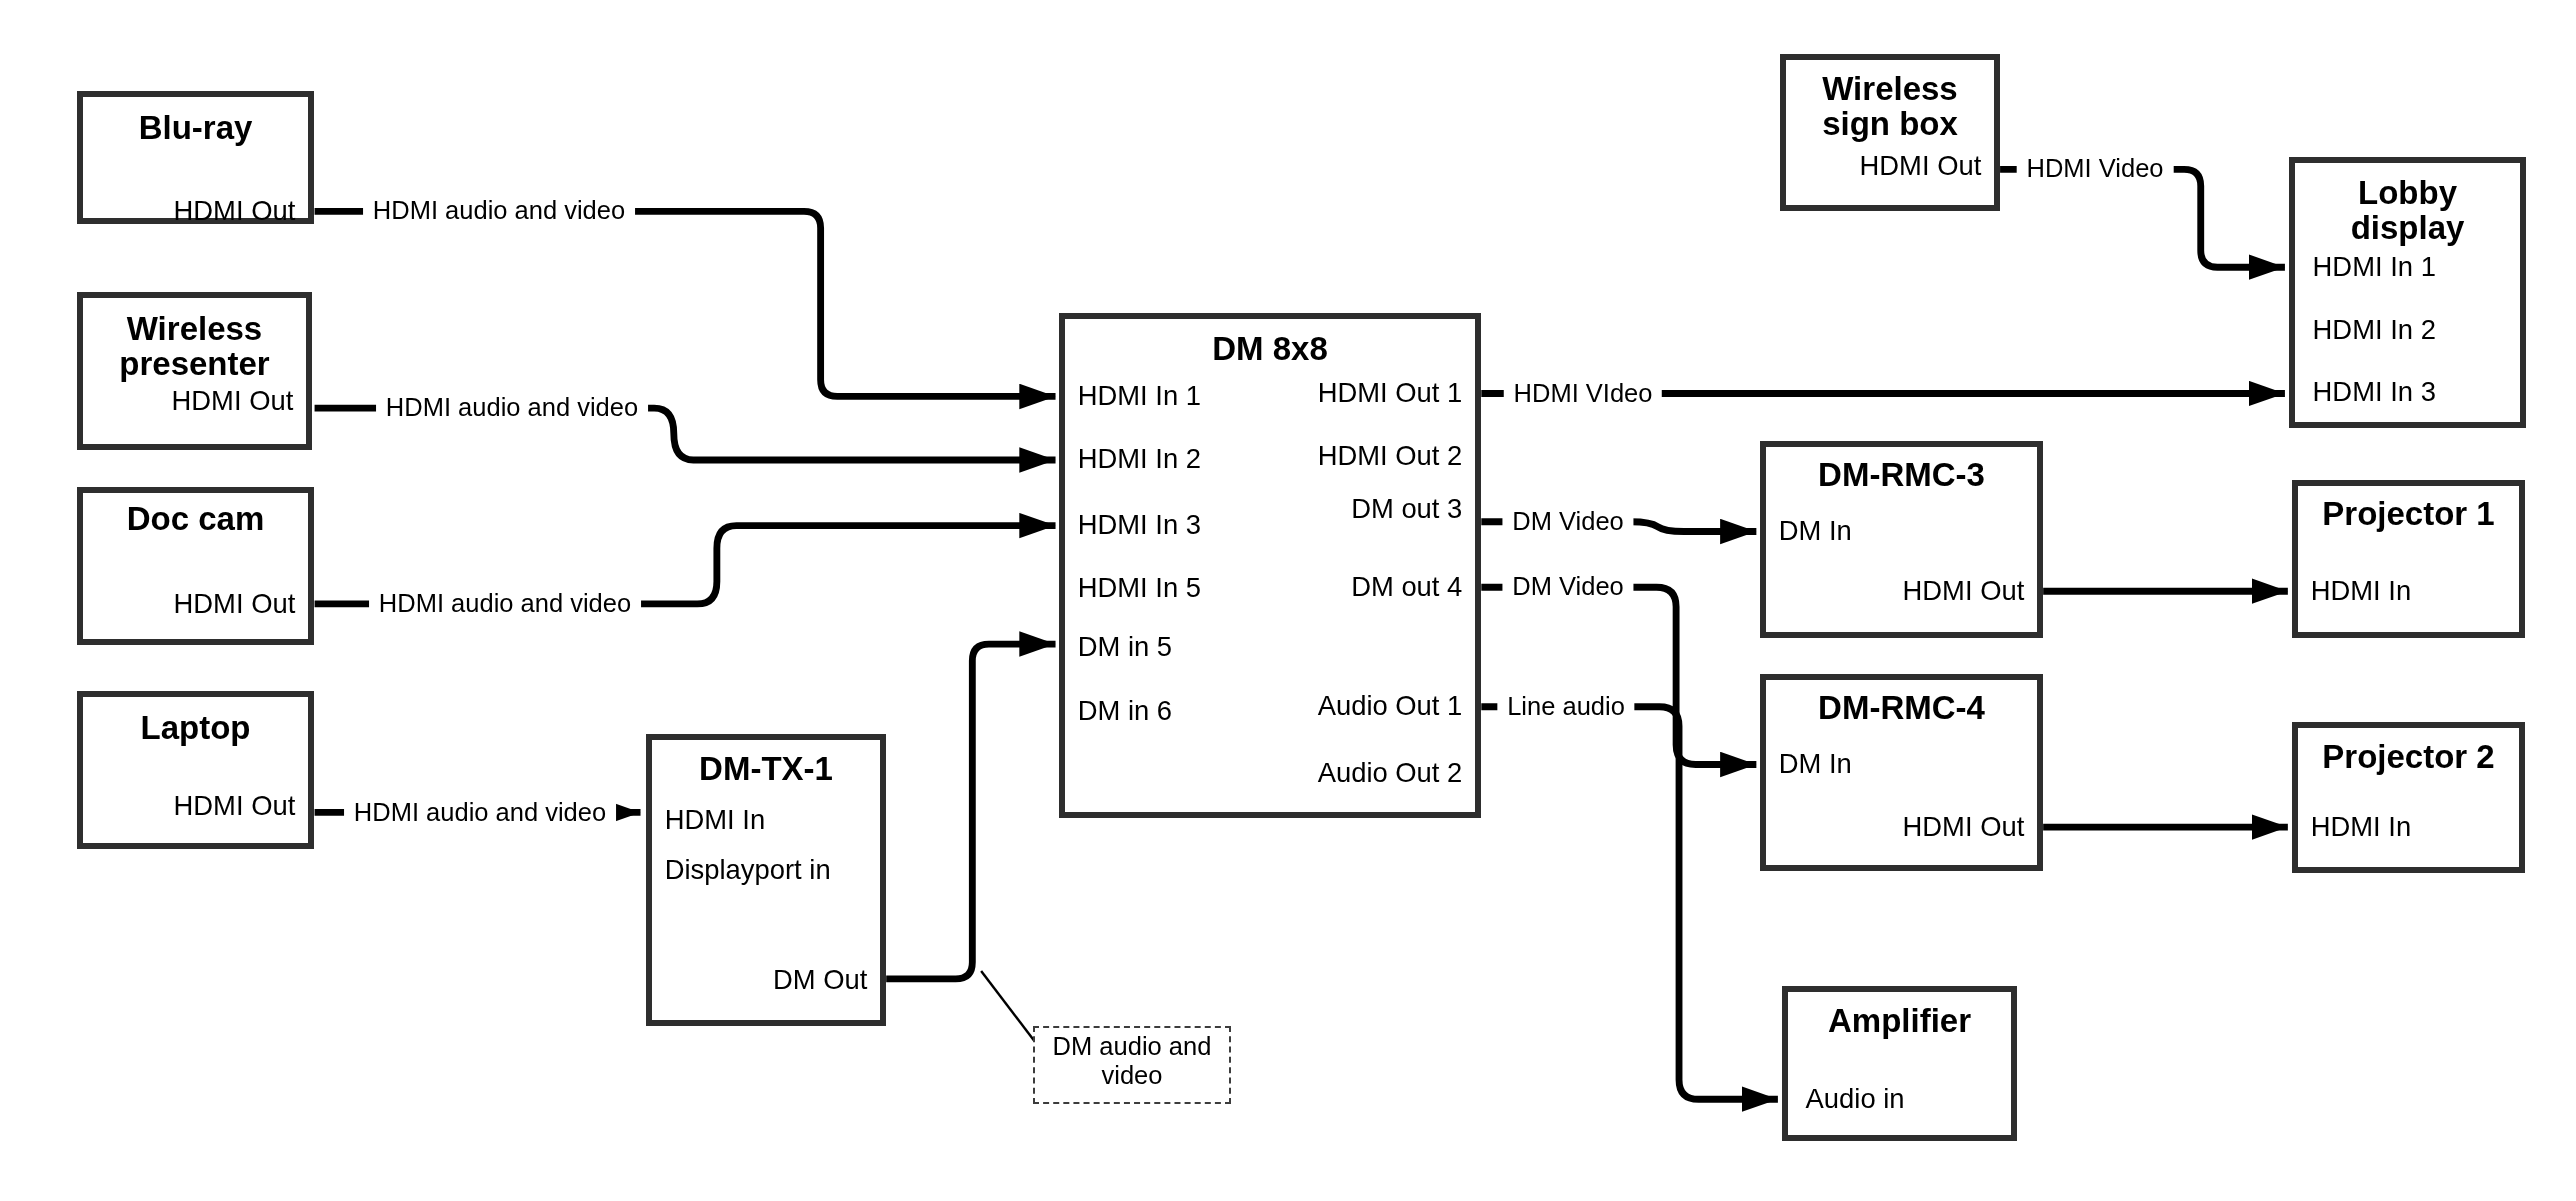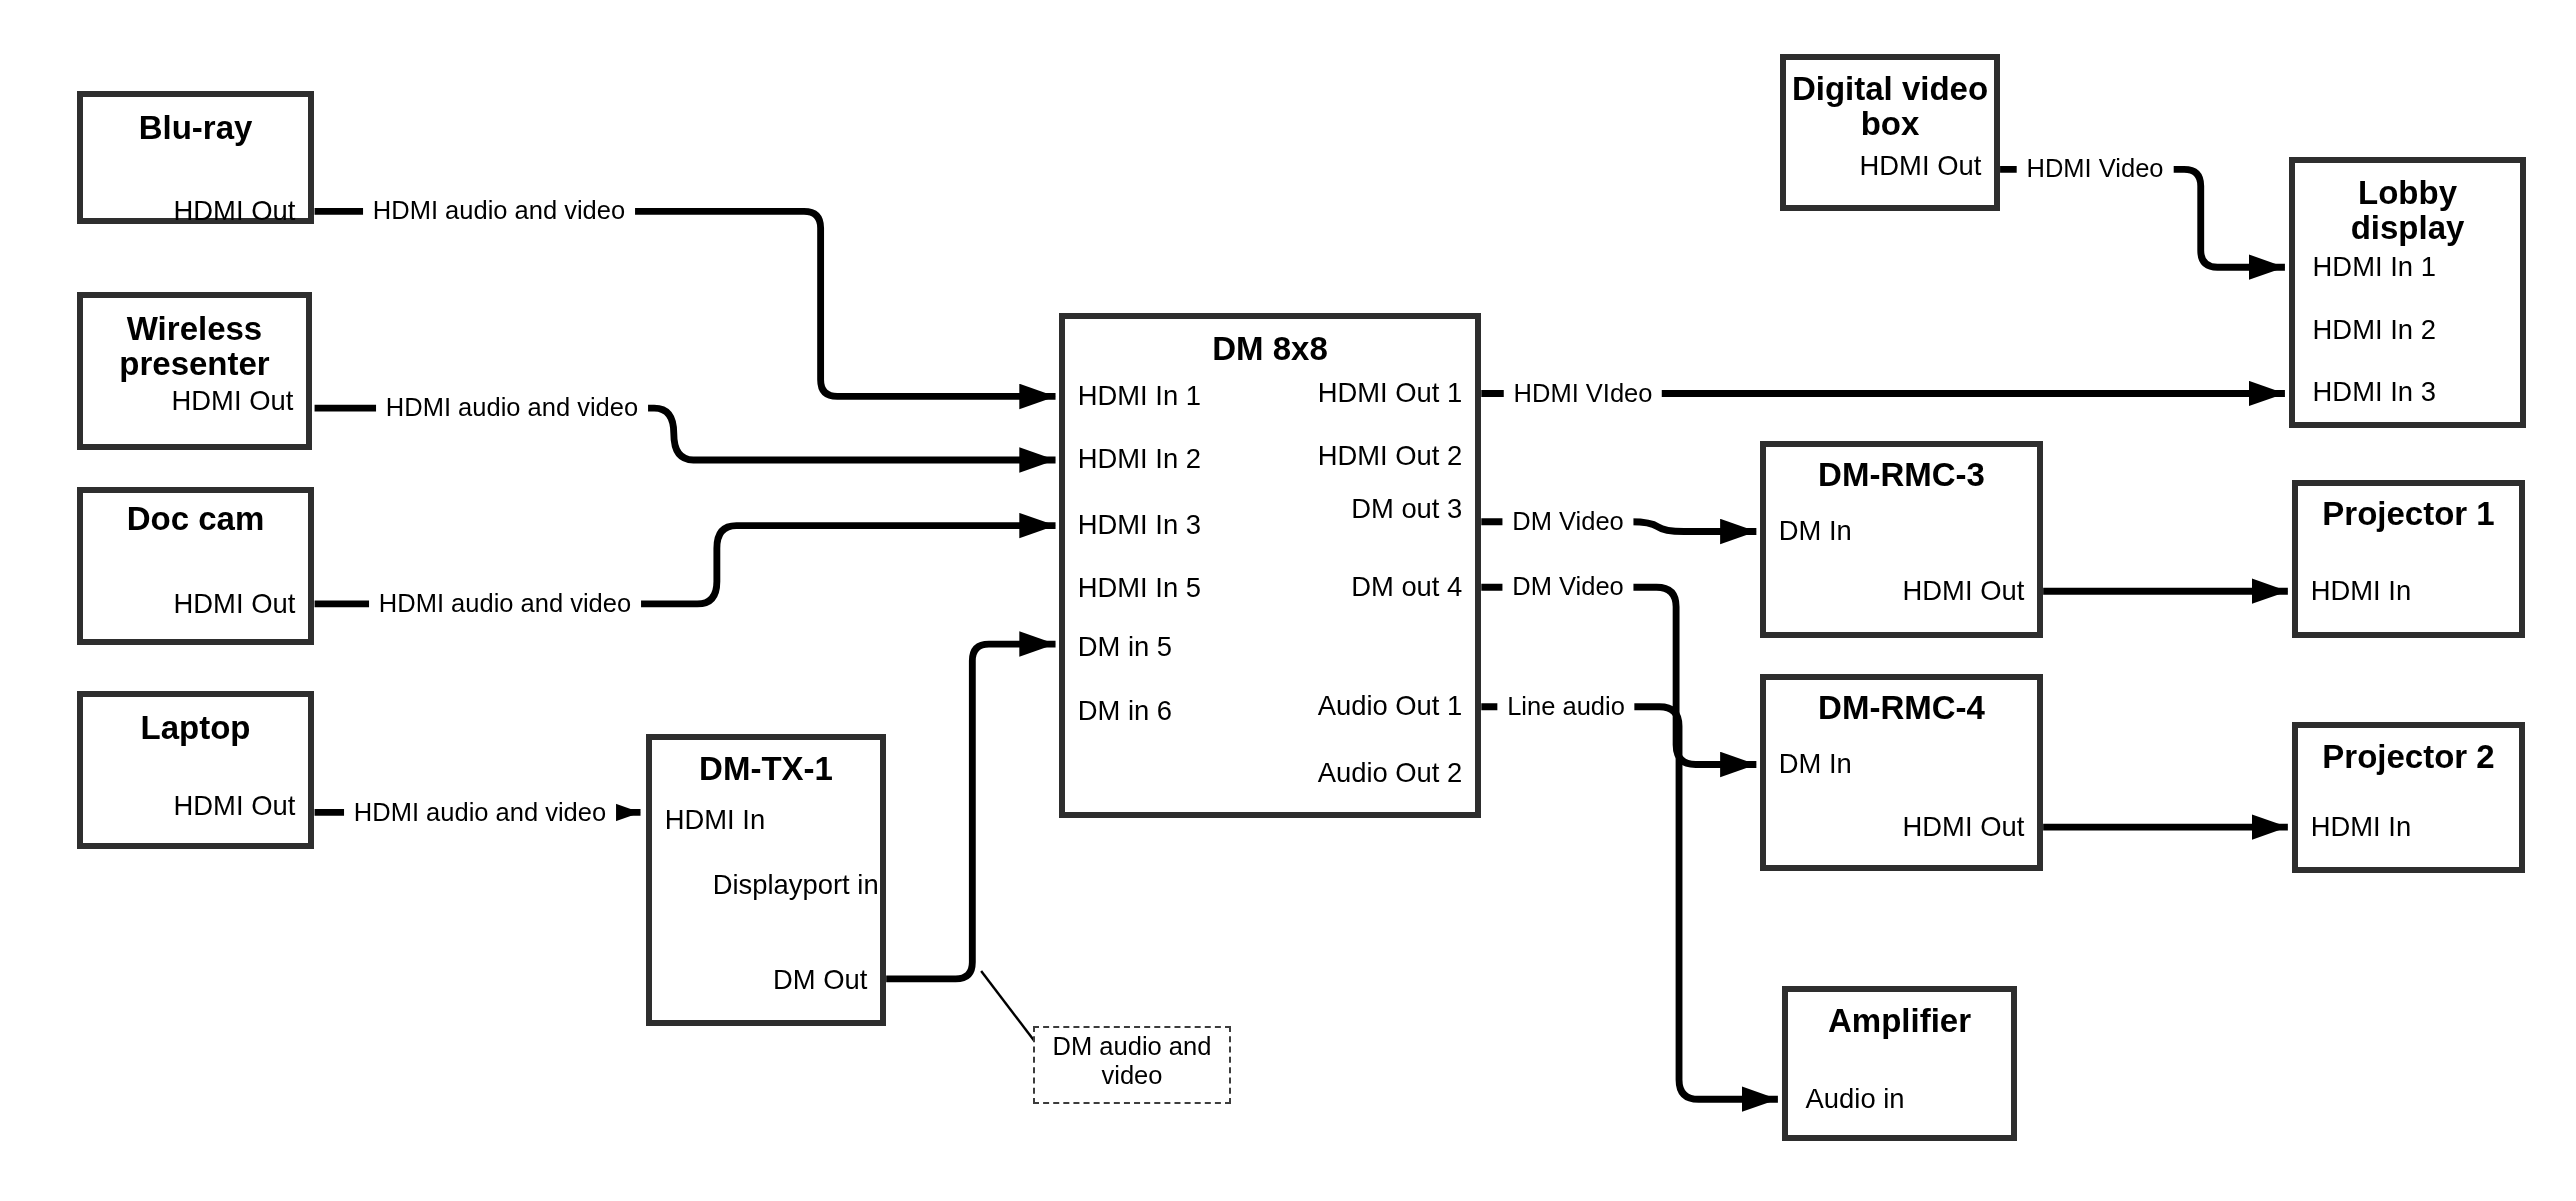--- a/index.html
+++ b/index.html
@@ -62,42 +62,42 @@
   </div>
 
   <div class="box" style="left:77px;top:691px;width:237px;height:158px;">
     <div class="title" style="top:12.7px;">Laptop</div>
     <div class="port r" style="top:95px;">HDMI Out</div>
   </div>
 
   <div class="box" style="left:646px;top:734px;width:240px;height:292px;">
     <div class="title" style="top:10.8px;">DM-TX-1</div>
     <div class="port l" style="top:66px;">HDMI In</div>
-    <div class="port l" style="top:131px;margin-left:48px;">Displayport in</div>
+    <div class="port l" style="top:116px;">Displayport in</div>
     <div class="port r" style="top:226px;">DM Out</div>
   </div>
 
   <div class="box" style="left:1059px;top:313px;width:422px;height:505px;">
     <div class="title" style="top:11.7px;">DM 8x8</div>
     <div class="port l" style="top:63px;">HDMI In 1</div>
     <div class="port l" style="top:126px;">HDMI In 2</div>
     <div class="port l" style="top:192px;">HDMI In 3</div>
     <div class="port l" style="top:255px;">HDMI In 5</div>
     <div class="port l" style="top:314px;">DM in 5</div>
     <div class="port l" style="top:378px;">DM in 6</div>
     <div class="port r" style="top:60px;">HDMI Out 1</div>
     <div class="port r" style="top:123px;">HDMI Out 2</div>
     <div class="port r" style="top:176px;">DM out 3</div>
     <div class="port r" style="top:254px;">DM out 4</div>
     <div class="port r" style="top:373px;">Audio Out 1</div>
     <div class="port r" style="top:440px;">Audio Out 2</div>
   </div>
 
   <div class="box" style="left:1780px;top:54px;width:220px;height:157px;">
-    <div class="title" style="top:10.8px;">Digital video box</div>
+    <div class="title" style="top:10.8px;">Wireless sign box</div>
     <div class="port r" style="top:92px;">HDMI Out</div>
   </div>
 
   <div class="box" style="left:2289px;top:157px;width:237px;height:271px;">
     <div class="title" style="top:11.7px;">Lobby display</div>
     <div class="port l" style="top:90px;left:17.6px;">HDMI In 1</div>
     <div class="port l" style="top:153px;left:17.6px;">HDMI In 2</div>
     <div class="port l" style="top:215px;left:17.6px;">HDMI In 3</div>
   </div>
 

